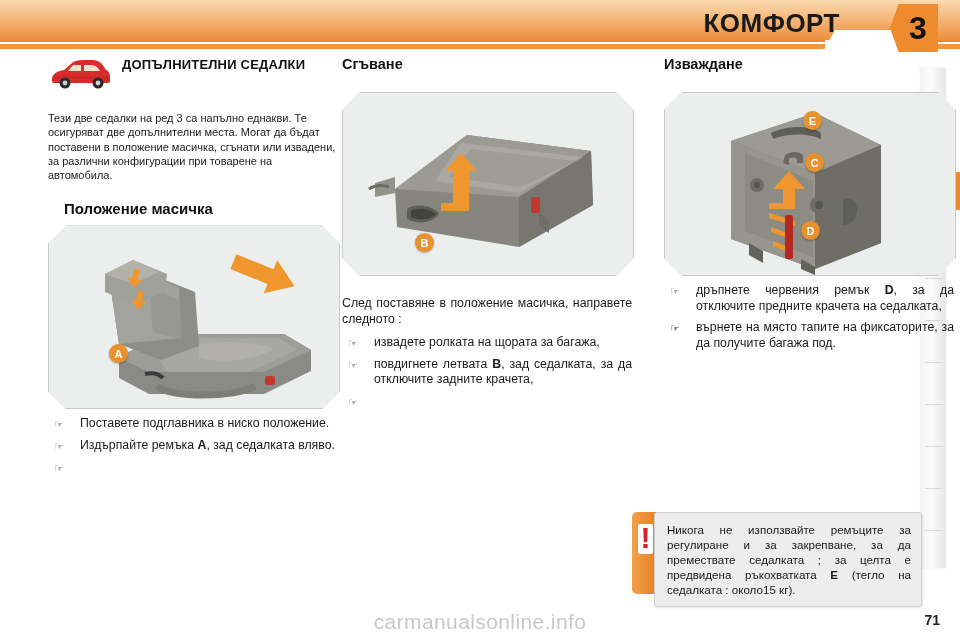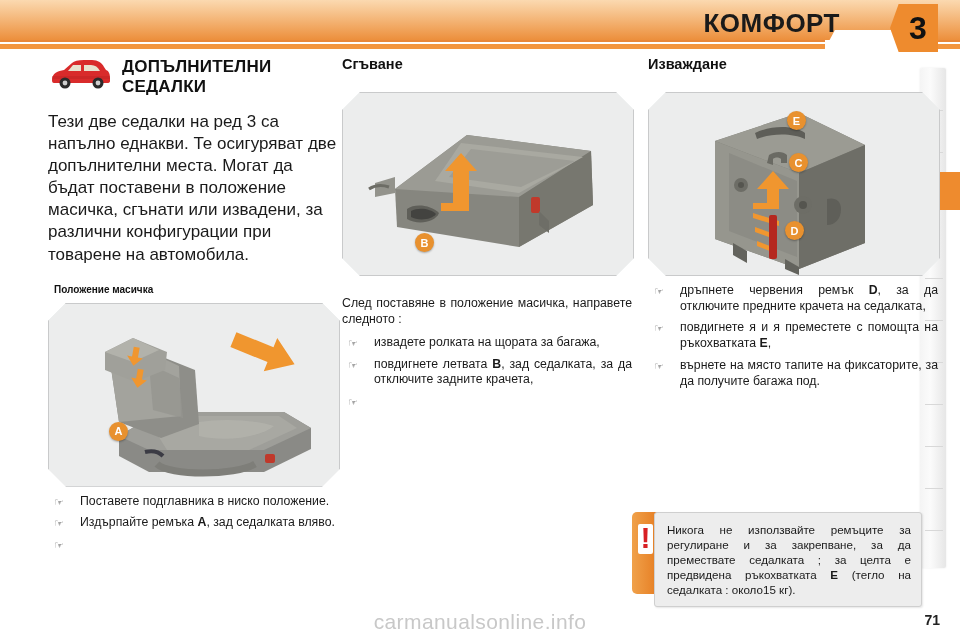--- a/index.html
+++ b/index.html
@@ -117,60 +117,60 @@
   }
 
   
   .col {
     position: absolute;
     top: 56px;
     width: 290px;
   }
   .col-left   { left: 48px; }
   .col-mid    { left: 342px; }
-  .col-right  { left: 648px; }
+  .col-right  { left: 664px; }
 
   .title-row {
     display: flex;
     align-items: flex-start;
     gap: 10px;
     margin-bottom: 6px;
     min-height: 42px;
   }
   .car-icon { flex: 0 0 auto; margin-top: 2px; }
   .section-title {
-    font-size: 17px;
+    font-size: 13px;
     font-weight: bold;
     color: #111111;
     line-height: 1.18;
     letter-spacing: 0.2px;
     padding-top: 1px;
   }
   .col-title {
     font-size: 14.5px;
     font-weight: bold;
     color: #111111;
     margin-bottom: 8px;
     min-height: 42px;
   }
   .sub-title {
-    font-size: 10px;
+    font-size: 15px;
     font-weight: bold;
     color: #111111;
-    margin: 18px 0 8px 6px;
+    margin: 18px 0 8px 16px;
   }
 
   .body-text {
     font-size: 12.3px;
     line-height: 1.30;
     color: #1a1a1a;
     text-align: justify;
   }
   .intro-text {
-    font-size: 17px;
+    font-size: 11px;
     line-height: 1.30;
     color: #1a1a1a;
     margin-top: 13px;
   }
 
   
   ul.bullets {
     list-style: none;
     margin: 7px 0 0 0;
     padding: 0;
@@ -442,21 +442,21 @@
       <path d="M136 166 L150 174 L150 182 L136 176 Z" fill="#63635d"></path>
     </svg>
     <div class="fig-label" style="left:138px; top:18px;">E</div>
     <div class="fig-label" style="left:140px; top:60px;">C</div>
     <div class="fig-label" style="left:136px; top:128px;">D</div>
   </div>
 
 
   <ul class="bullets">
     <li><span class="hand">☞</span><span>дръпнете червения ремък <b>D</b>, за да отключите предните крачета на седалката,</span></li>
-    <li><span class="hand">☞</span><span>повдигнете я и я преместете с помощта на ръкохватката <b>E</b>,</span></li>
+    <li><span class="hand">☞</span></li>
     <li><span class="hand">☞</span><span>върнете на място тапите на фиксаторите, за да получите багажа под.</span></li>
   </ul>
 </div>
 
 <div class="warning">
   <div class="warn-tab"></div>
   <div class="warn-bang">!</div>
   <div class="warn-inner">Никога не използвайте ремъците за регулиране и за закрепване, за да премествате седалката ; за целта е предвидена ръкохватката <b>E</b> (тегло на седалката : около15 кг).</div>
 </div>
 

